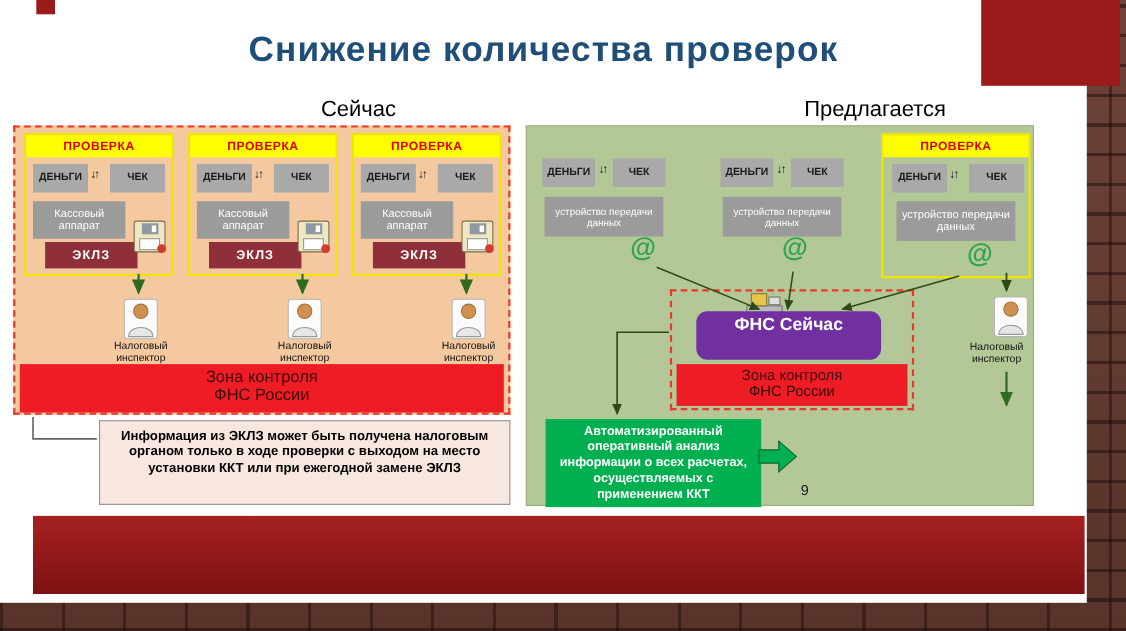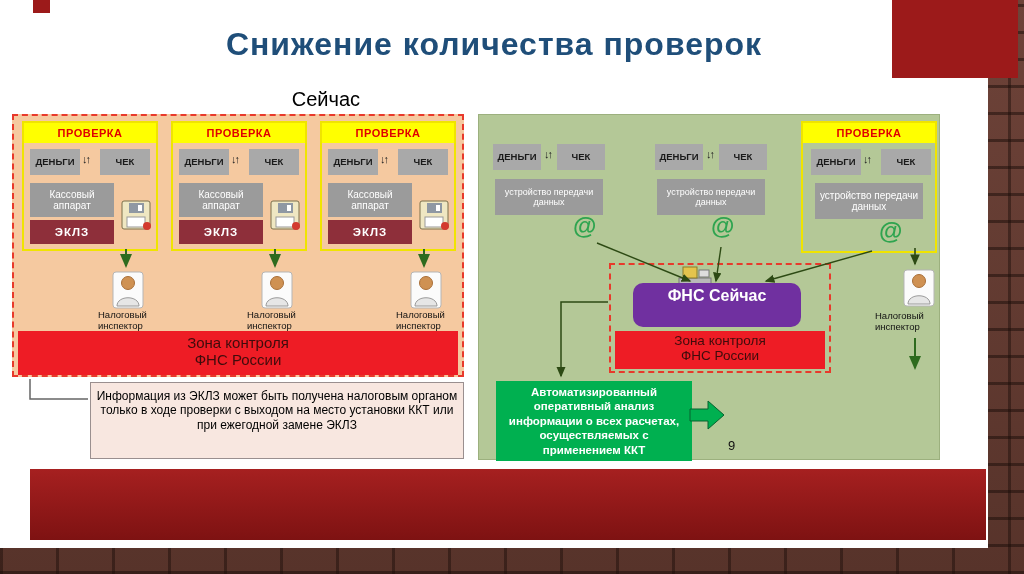--- a/index.html
+++ b/index.html
@@ -26,27 +26,27 @@
     background:#f5c9a0;border:2px dashed #e8392b;}
   .lunit{position:absolute;top:5px;width:136px;height:130px;border:2px solid #f0e400;}
   .proverka{position:absolute;left:0;top:0;right:0;height:20px;background:#ffff00;
     color:#e00000;font-weight:bold;font-size:11px;line-height:20px;text-align:center;letter-spacing:.5px;}
   .gbox{position:absolute;height:26px;background:#a9a9a9;color:#1a1a1a;font-size:9.5px;font-weight:bold;
     display:flex;align-items:center;justify-content:center;text-align:center;line-height:1;padding:1px;}
   .xarrows{position:absolute;font-size:11px;color:#222;letter-spacing:-2px;}
   .device{position:absolute;background:#9b9b9b;color:#fff;font-size:10px;
     display:flex;align-items:center;justify-content:center;text-align:center;line-height:1.15;padding:2px;}
   .eklz{position:absolute;background:#8e2f3a;color:#fff;font-weight:bold;font-size:11.5px;letter-spacing:1px;
-    display:flex;align-items:center;justify-content:center;}
+    display:flex;align-items:center;justify-content:center;margin-left:11px;}
   .icon{position:absolute;}
-  .person-label{position:absolute;font-size:9.5px;color:#111;line-height:1.15;}
+  .person-label{position:absolute;font-size:9.5px;color:#111;text-align:center;line-height:1.15;}
   .zone-banner{position:absolute;background:#ee1c25;color:#3f0c0c;font-weight:normal;text-align:center;}
   .zone-banner .zl{display:block;}
   .note-box{position:absolute;left:90px;top:382px;width:374px;height:77px;background:#f8e7e0;
-    border:1px solid #9a8f8f;color:#000;font-size:12px;font-weight:400;text-align:center;
+    border:1px solid #9a8f8f;color:#000;font-size:12px;font-weight:700;text-align:center;
     padding:6px 0;line-height:1.2;}
 
   
   .right-panel{position:absolute;left:478px;top:114px;width:462px;height:346px;
     background:#b4c897;border:1px solid #9cb07e;}
   .runit{position:absolute;width:112px;height:100px;}
   .runit .device{font-size:9px;}
   .at-sign{position:absolute;font-size:24px;font-weight:bold;color:#2ea44f;}
   .runit-c{position:absolute;left:322px;top:6px;width:136px;height:132px;border:2px solid #f0e400;}
   .fns-zone{position:absolute;left:130px;top:148px;width:222px;height:110px;border:2px dashed #e8392b;}
@@ -61,20 +61,21 @@
 <body>
 
 <div class="stage">
   <div class="slide"></div>
   <div class="topleft-mark"></div>
   <div class="corner-rect"></div>
   <div class="bottom-bar"></div>
 
   <h1 class="title">Снижение количества проверок</h1>
   <div class="col-header l">Сейчас</div>
+  <div class="col-header r">Предлагается</div>
 
   <div class="left-panel">
 
     <div class="lunit" style="left:8px">
       <div class="proverka">ПРОВЕРКА</div>
       <div class="gbox" style="left:6px;top:26px;width:50px">ДЕНЬГИ</div>
       <span class="xarrows" style="left:58px;top:30px">↓↑</span>
       <div class="gbox" style="left:76px;top:26px;width:50px">ЧЕК</div>
       <div class="device" style="left:6px;top:60px;width:84px;height:34px">Кассовый аппарат</div>
       <div class="eklz" style="left:6px;top:97px;width:84px;height:24px">ЭКЛЗ</div>

